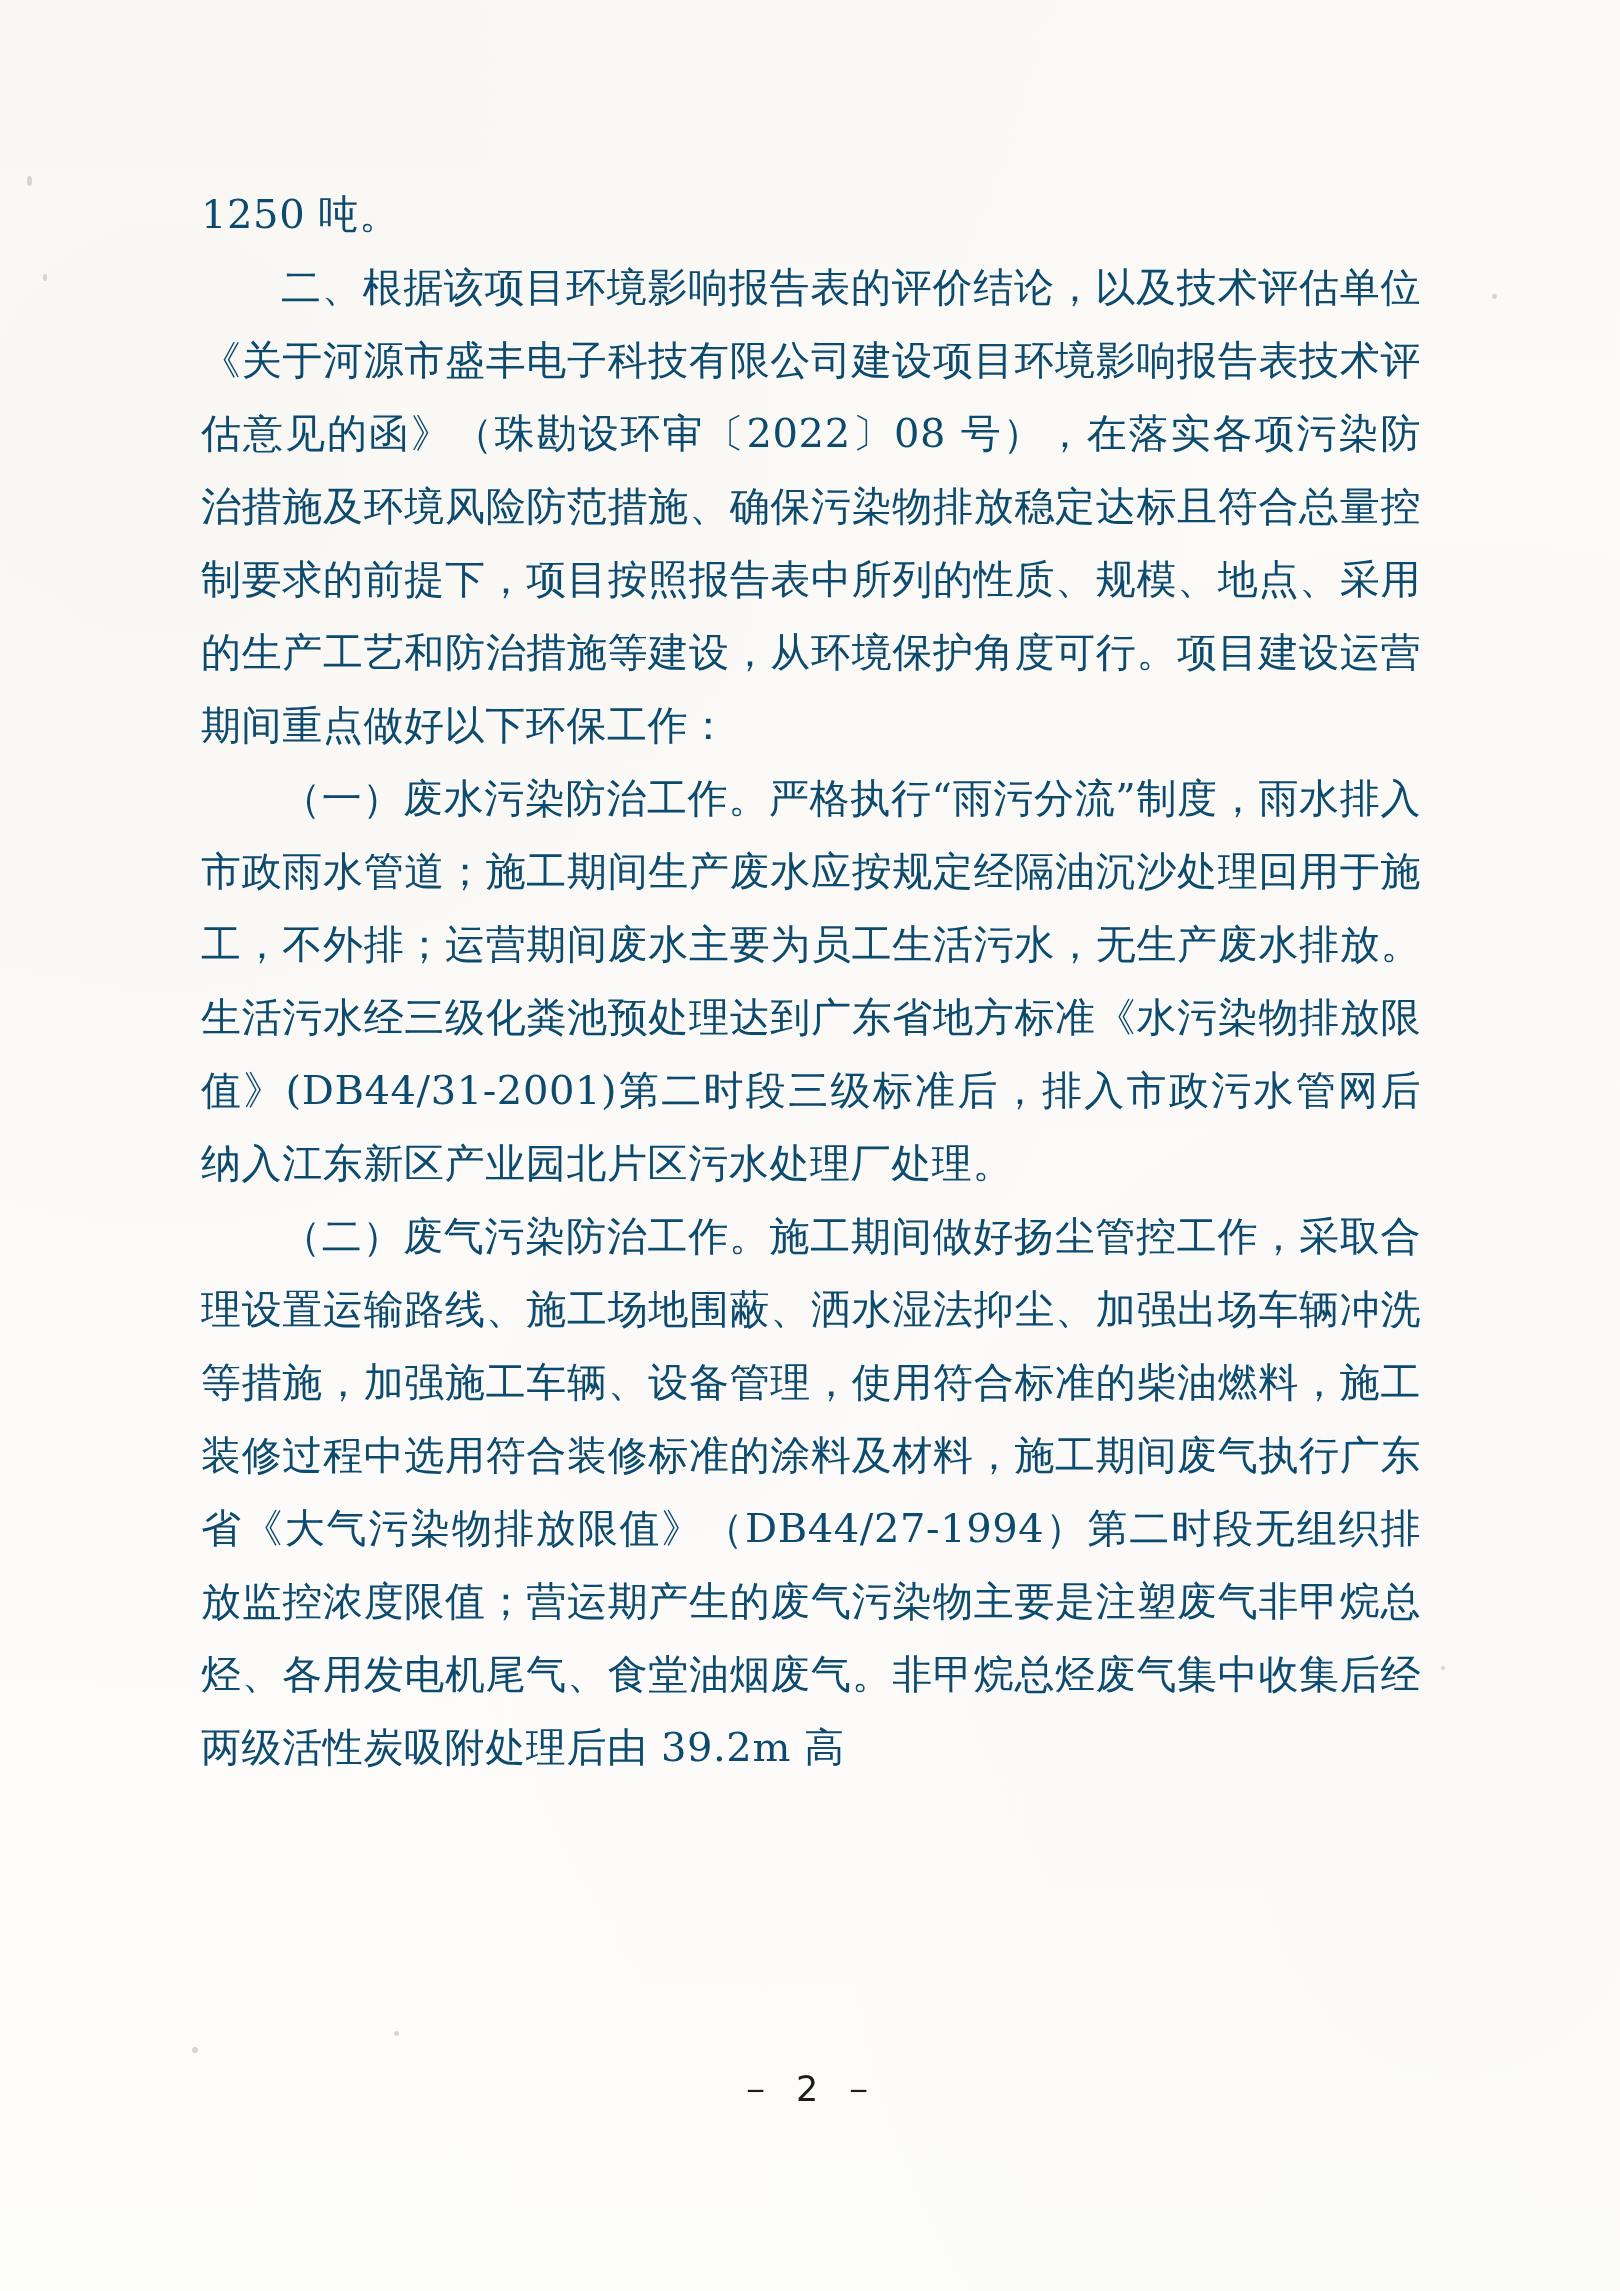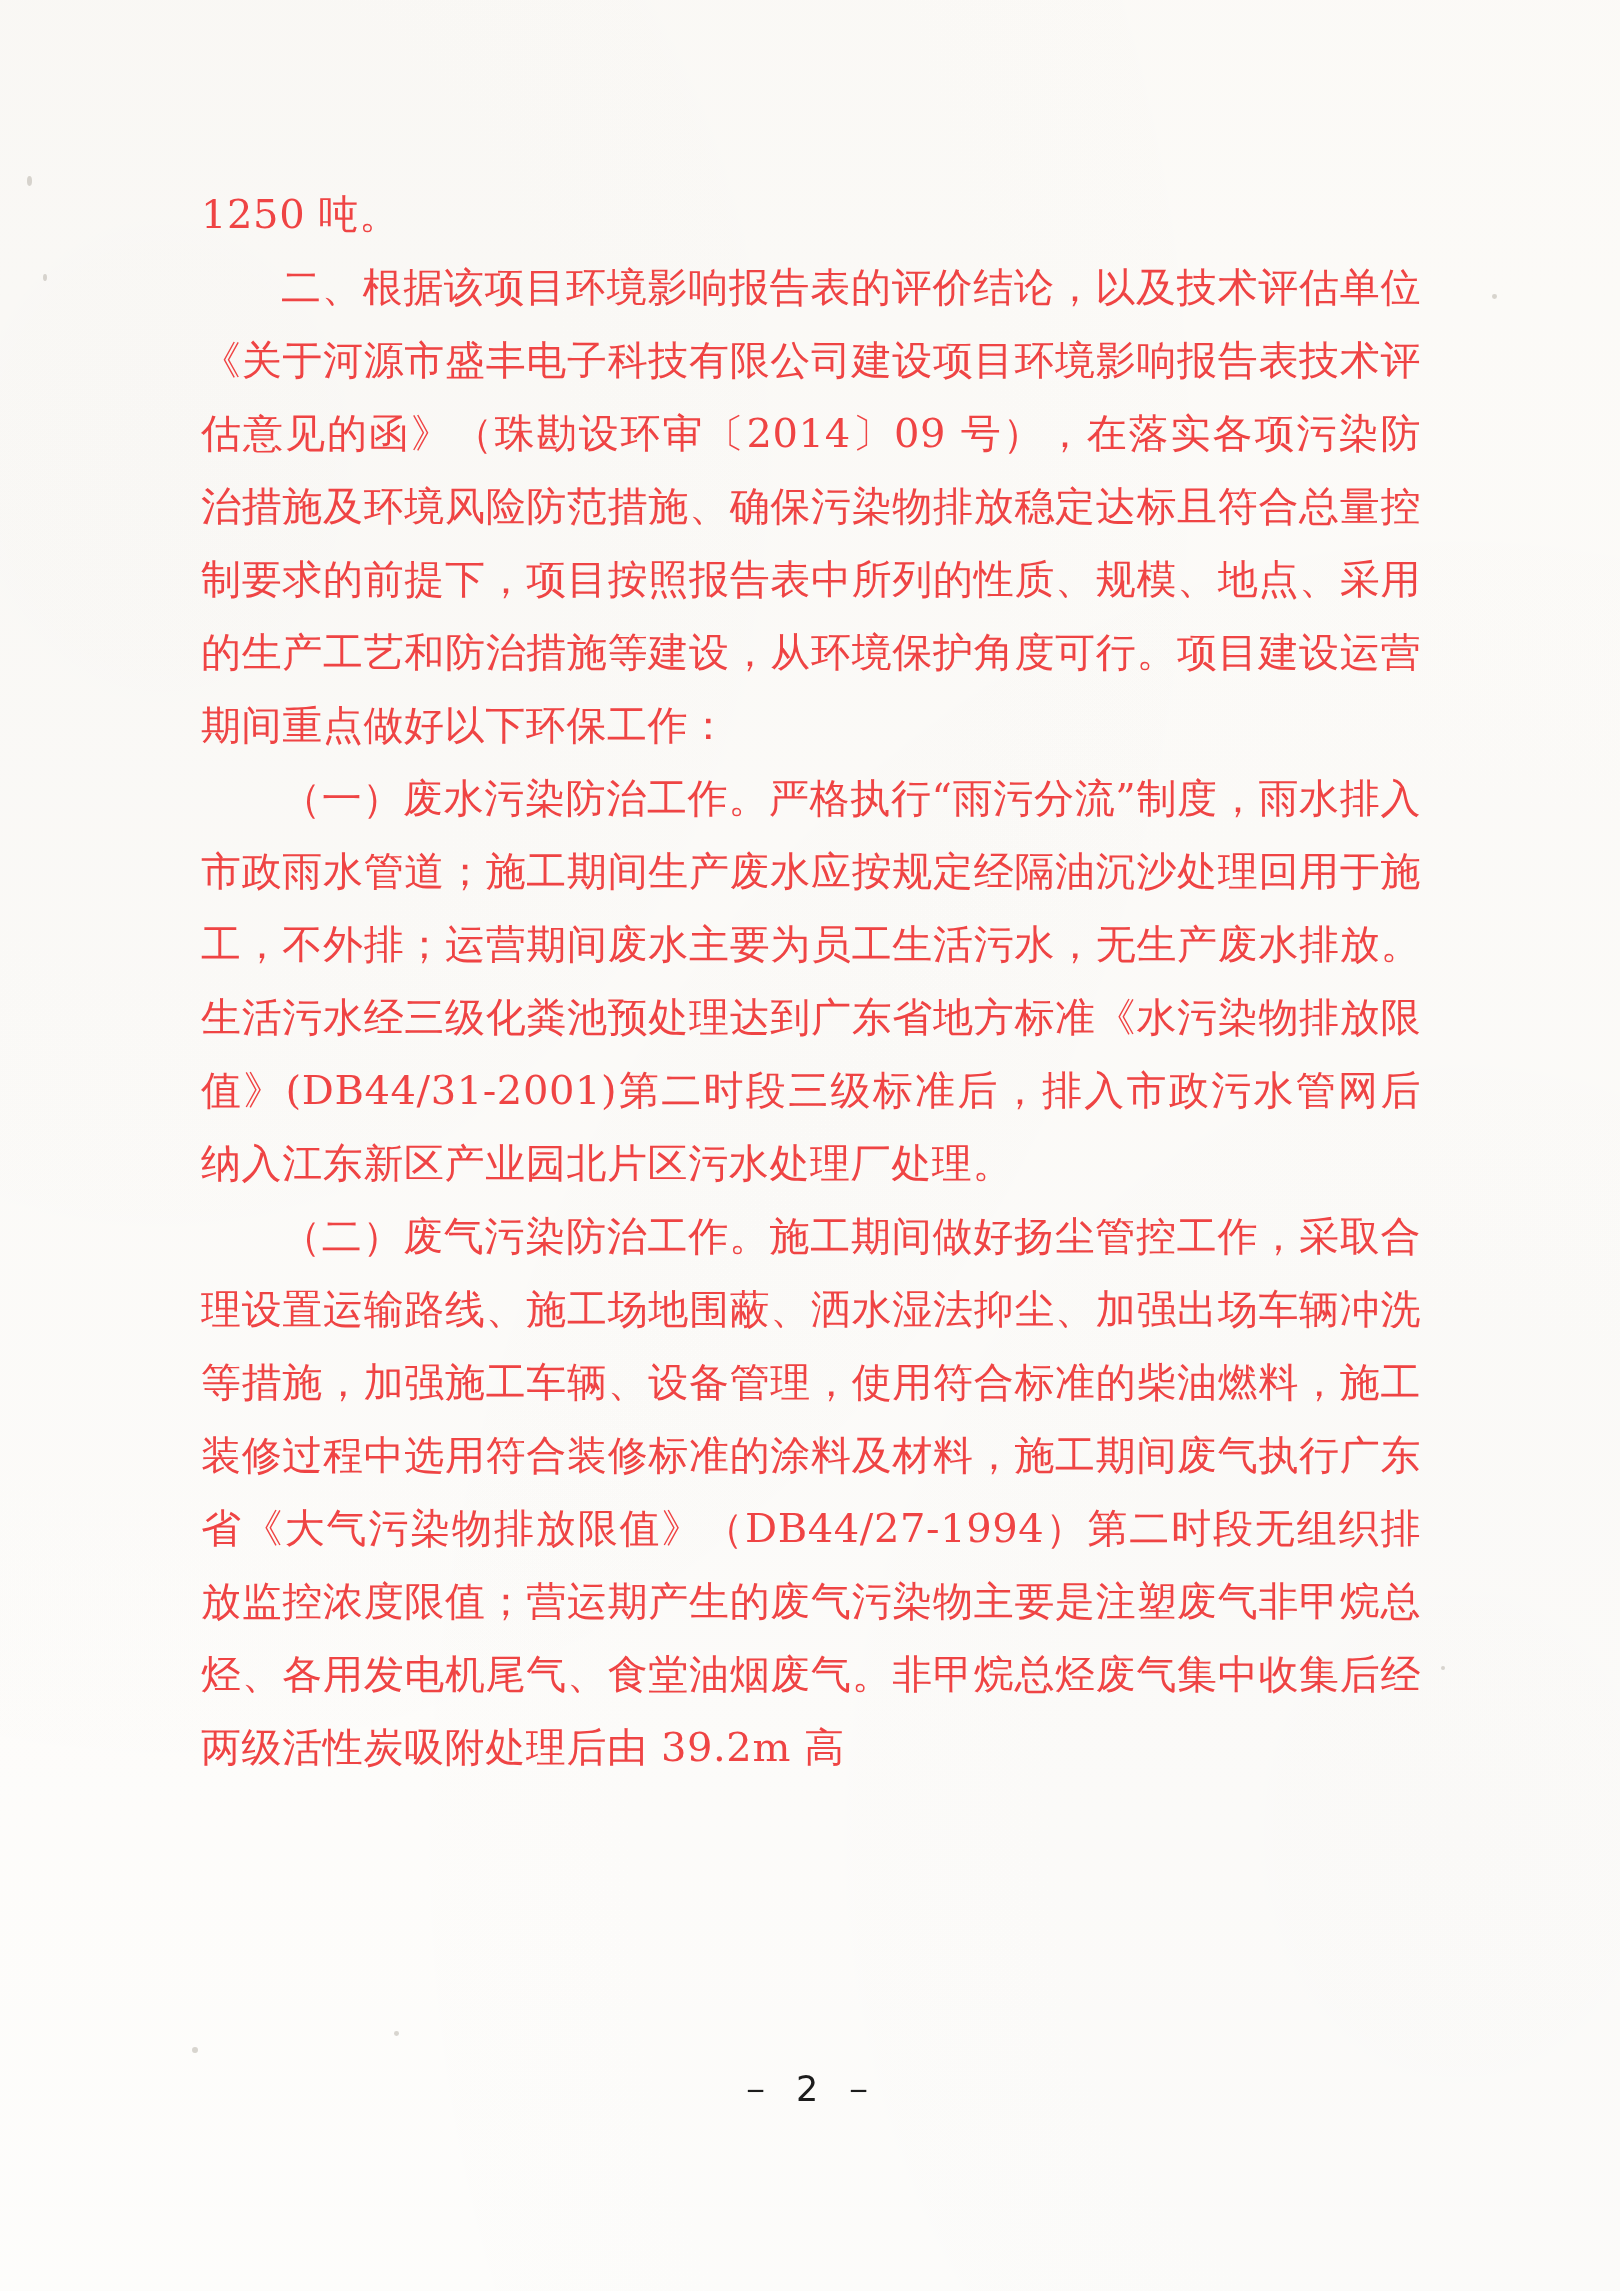--- a/index.html
+++ b/index.html
@@ -39,21 +39,21 @@
     top: 178px;
     width: 1220px;
   }
   p.para {
     margin: 0 0 0 0;
     font-size: 40px;
     line-height: 73px;
     letter-spacing: 0.6px;
     text-align: justify;
     text-justify: inter-character;
-    color: #ef4444;
+    color: #0c4a6e;
     font-family: "DejaVu Serif", serif;
   }
   p.indent {
     text-indent: 80px;
   }
   .pagenum {
     position: absolute;
     left: 0;
     right: 0;
     top: 2066px;
@@ -71,21 +71,21 @@
 
   <span class="speck" style="left:27.4px;top:176px;width:4.9px;height:9.8px;"></span>
   <span class="speck" style="left:43px;top:274px;width:3.9px;height:6.9px;"></span>
   <span class="speck" style="left:1492px;top:294px;width:4.9px;height:4.9px;"></span>
   <span class="speck" style="left:192px;top:2047px;width:5.9px;height:5.9px;"></span>
   <span class="speck" style="left:394px;top:2031px;width:4.9px;height:4.9px;"></span>
   <span class="speck" style="left:1441px;top:1666px;width:3.9px;height:3.9px;"></span>
 
   <div class="body-block">
     <p class="para">1250 吨。</p>
-    <p class="para indent">二、根据该项目环境影响报告表的评价结论，以及技术评估单位《关于河源市盛丰电子科技有限公司建设项目环境影响报告表技术评估意见的函》（珠勘设环审〔2014〕09 号），在落实各项污染防治措施及环境风险防范措施、确保污染物排放稳定达标且符合总量控制要求的前提下，项目按照报告表中所列的性质、规模、地点、采用的生产工艺和防治措施等建设，从环境保护角度可行。项目建设运营期间重点做好以下环保工作：</p>
+    <p class="para indent">二、根据该项目环境影响报告表的评价结论，以及技术评估单位《关于河源市盛丰电子科技有限公司建设项目环境影响报告表技术评估意见的函》（珠勘设环审〔2022〕08 号），在落实各项污染防治措施及环境风险防范措施、确保污染物排放稳定达标且符合总量控制要求的前提下，项目按照报告表中所列的性质、规模、地点、采用的生产工艺和防治措施等建设，从环境保护角度可行。项目建设运营期间重点做好以下环保工作：</p>
     <p class="para indent">（一）废水污染防治工作。严格执行“雨污分流”制度，雨水排入市政雨水管道；施工期间生产废水应按规定经隔油沉沙处理回用于施工，不外排；运营期间废水主要为员工生活污水，无生产废水排放。生活污水经三级化粪池预处理达到广东省地方标准《水污染物排放限值》(DB44/31-2001)第二时段三级标准后，排入市政污水管网后纳入江东新区产业园北片区污水处理厂处理。</p>
     <p class="para indent">（二）废气污染防治工作。施工期间做好扬尘管控工作，采取合理设置运输路线、施工场地围蔽、洒水湿法抑尘、加强出场车辆冲洗等措施，加强施工车辆、设备管理，使用符合标准的柴油燃料，施工装修过程中选用符合装修标准的涂料及材料，施工期间废气执行广东省《大气污染物排放限值》（DB44/27-1994）第二时段无组织排放监控浓度限值；营运期产生的废气污染物主要是注塑废气非甲烷总烃、各用发电机尾气、食堂油烟废气。非甲烷总烃废气集中收集后经两级活性炭吸附处理后由 39.2m 高</p>
   </div>
 
   <div class="pagenum">－ 2 －</div>
 
 </div>
 
 
 </body></html>

